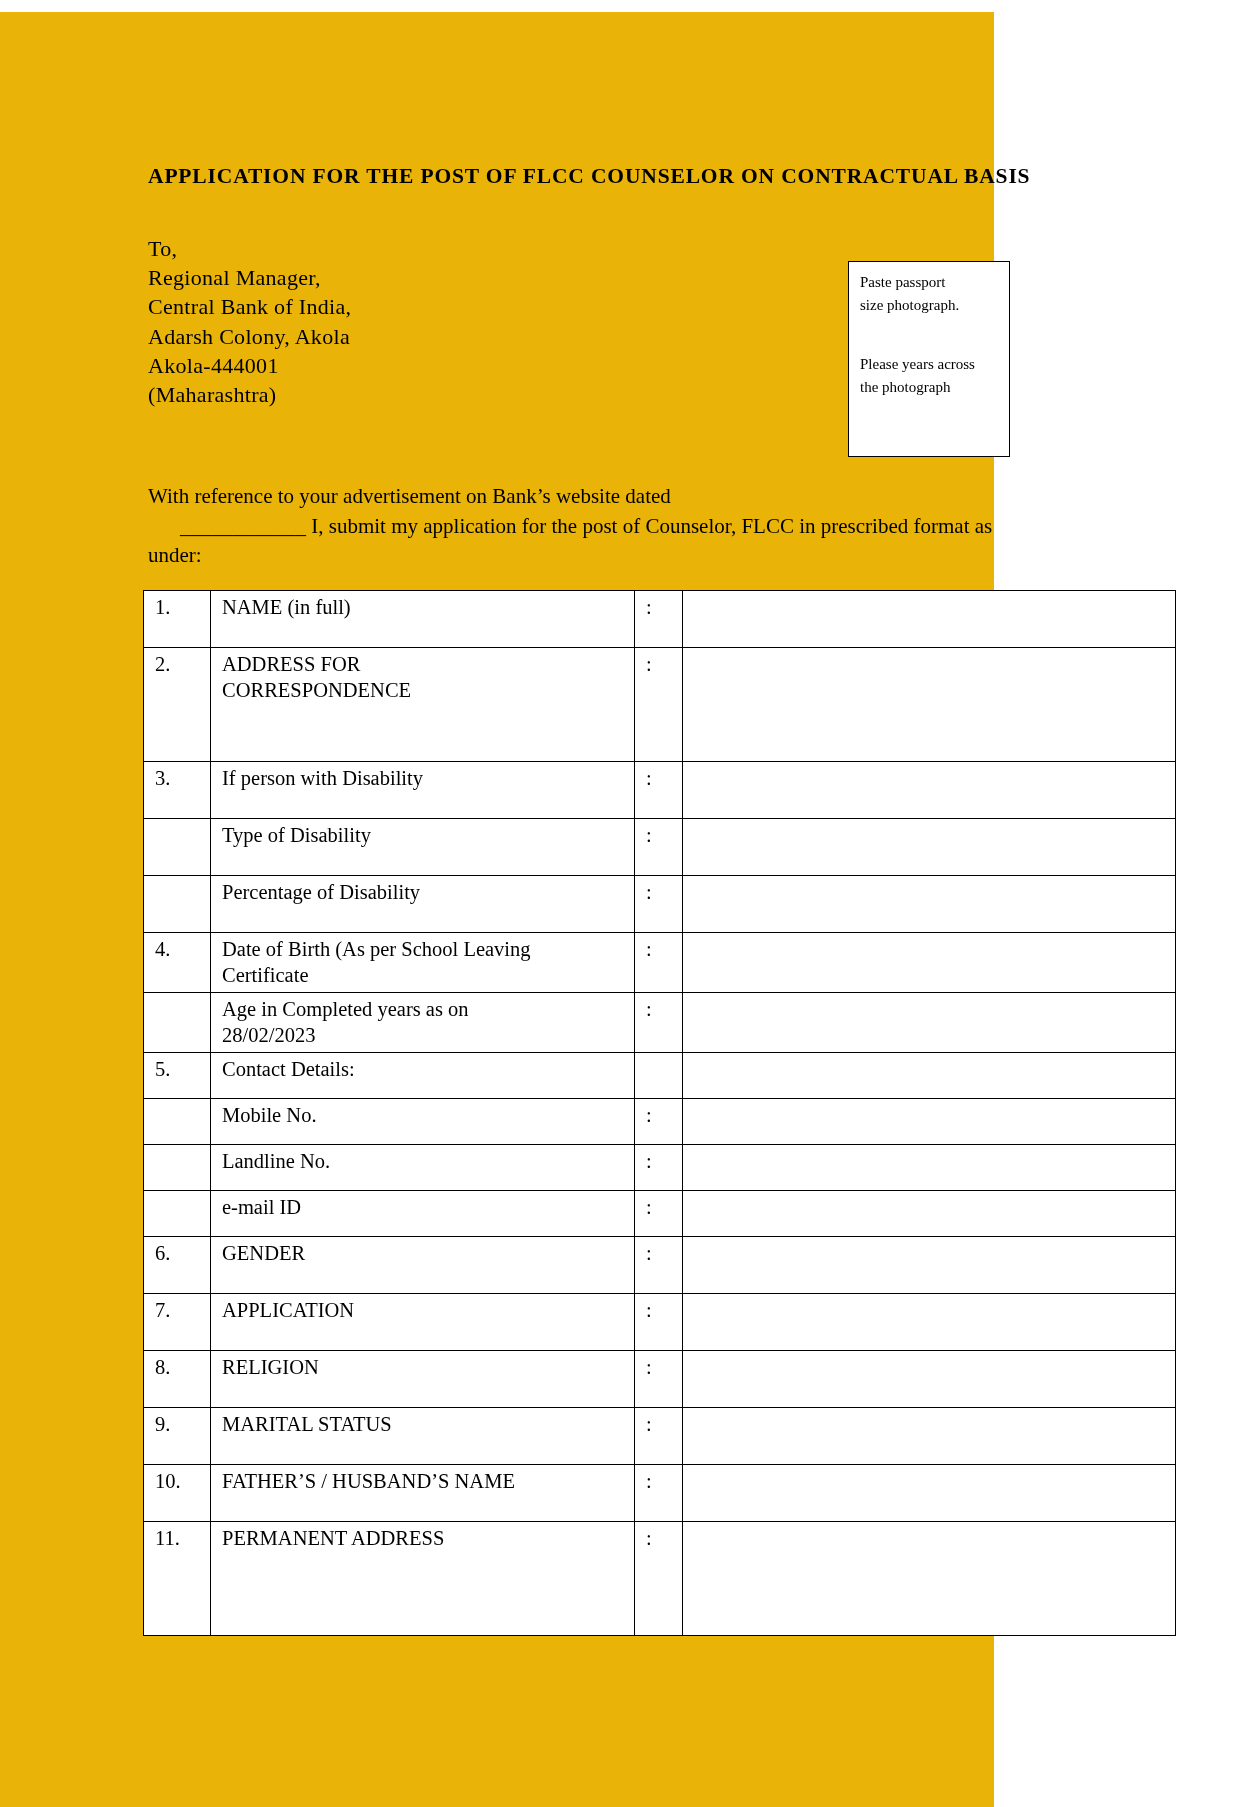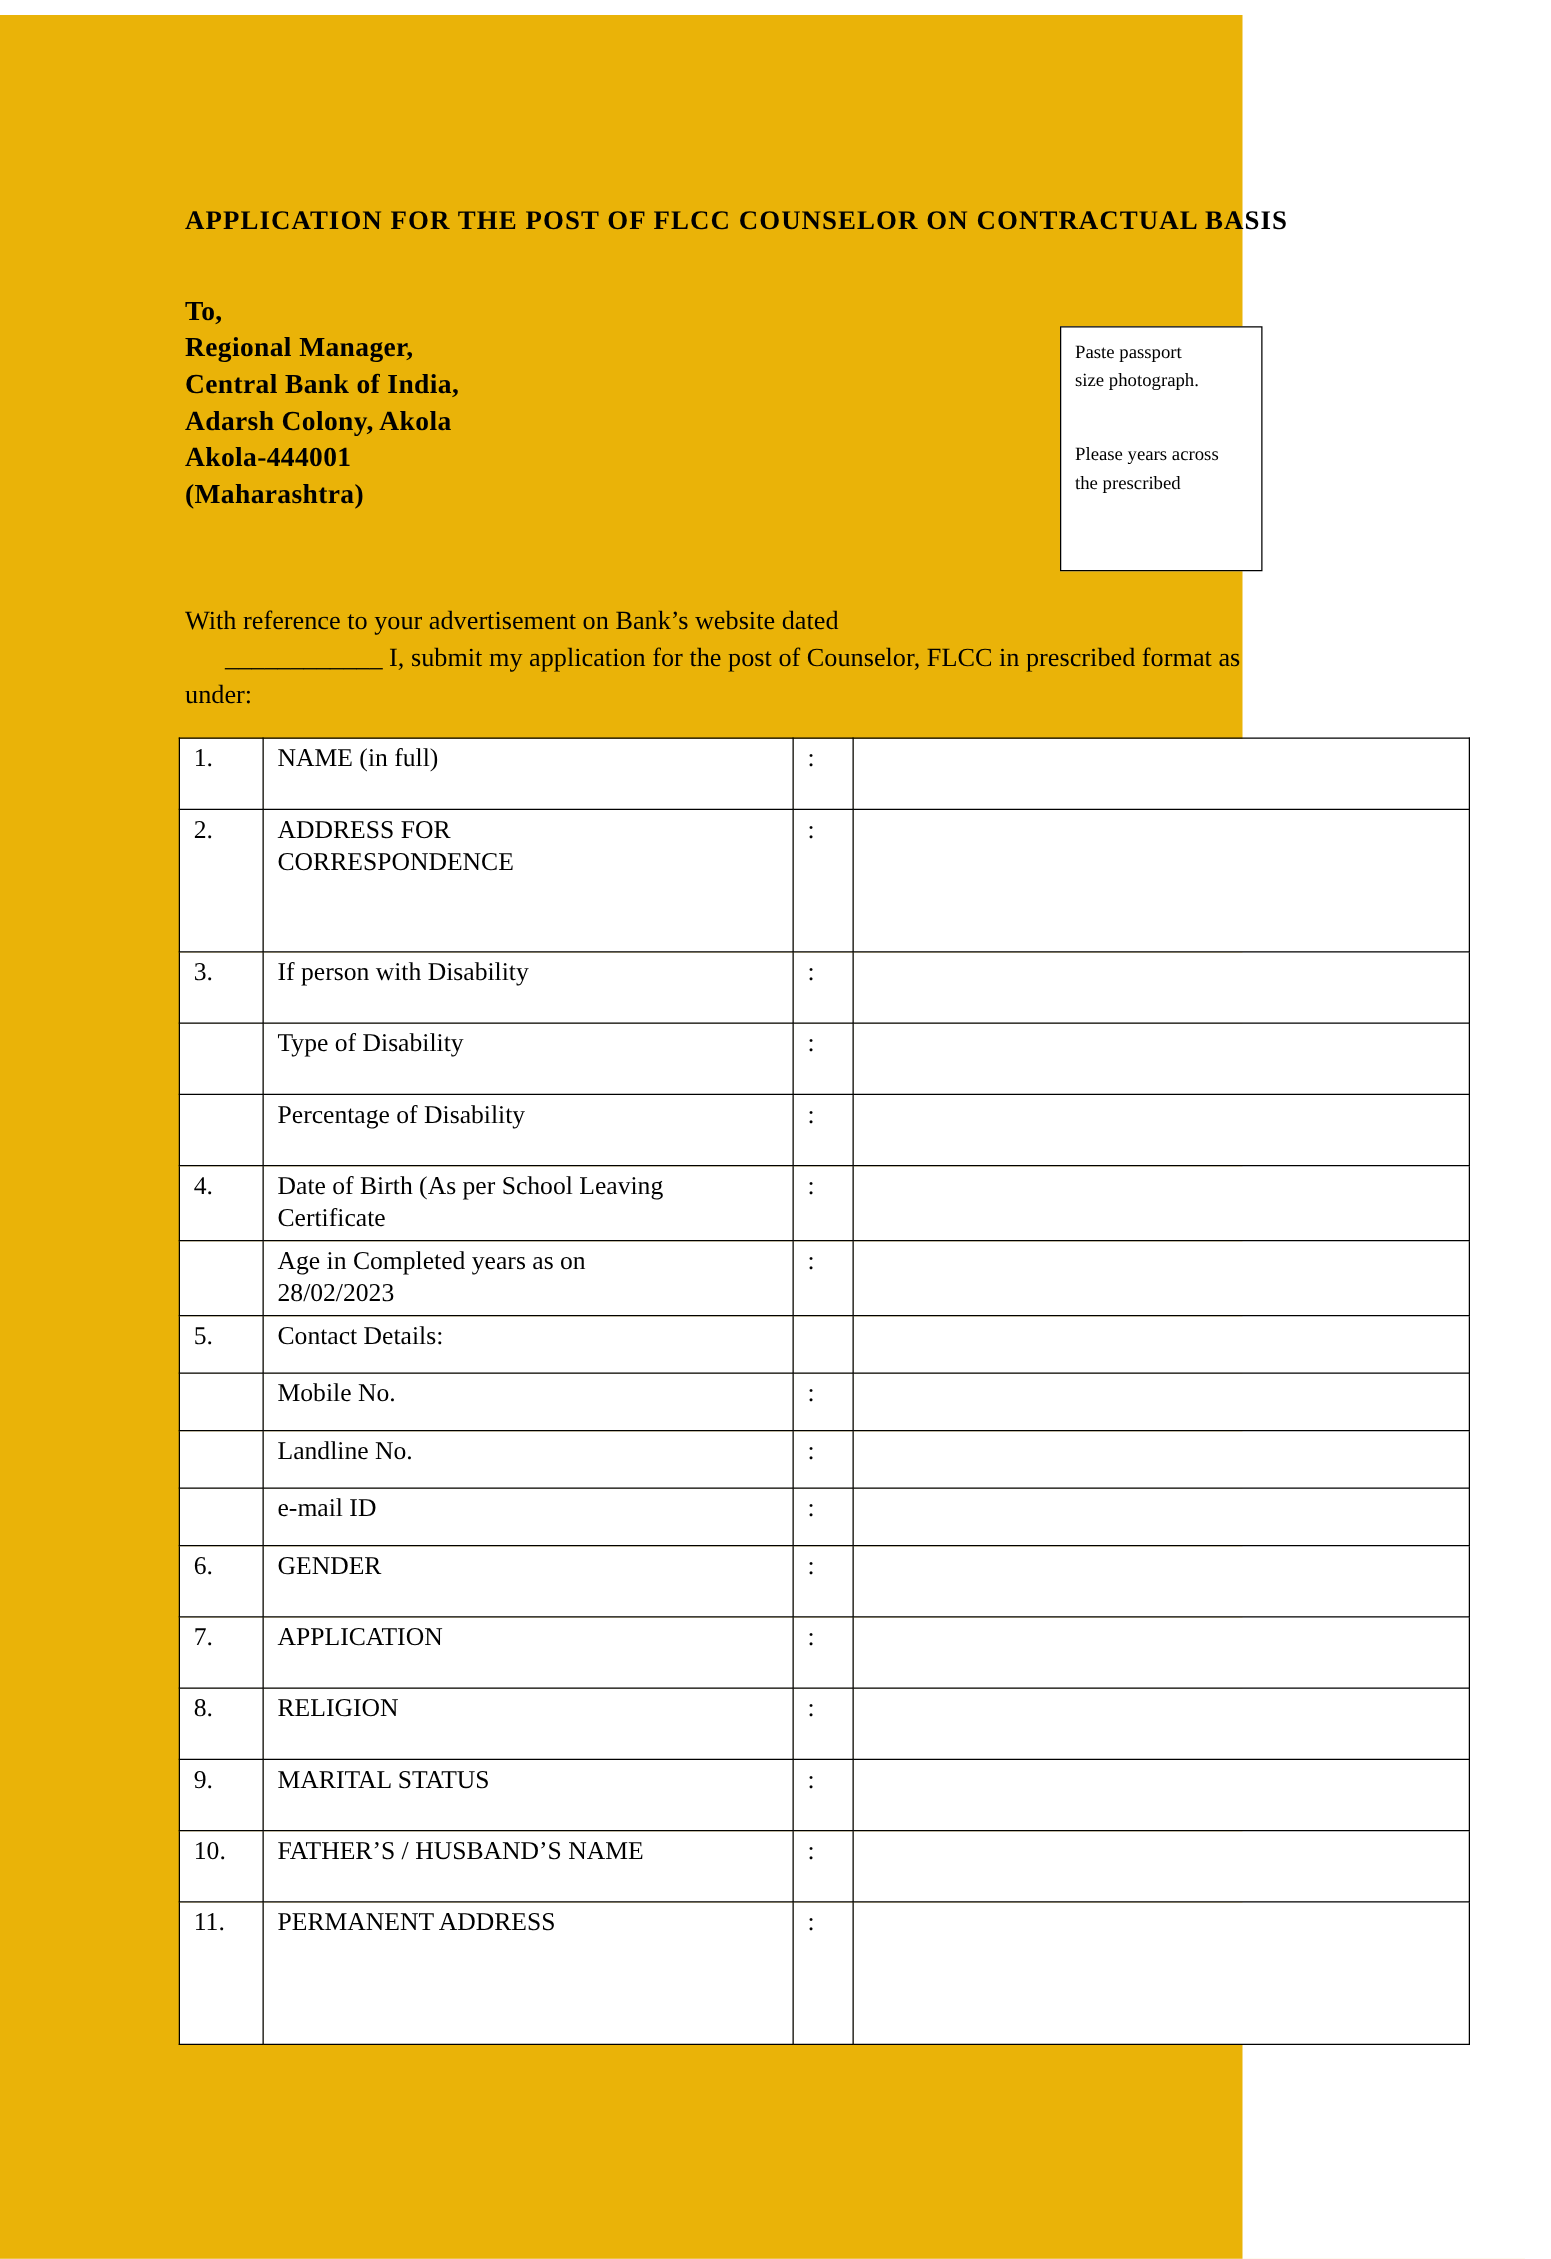--- a/index.html
+++ b/index.html
@@ -36,21 +36,21 @@
     line-height: 1.2;
     white-space: nowrap;
   }
 
   
   .addressee {
     position: absolute;
     left: 148px;
     top: 222px;
     font-size: 22px;
-    font-weight: bold;
+    font-weight: normal;
     line-height: 29.2px;
     letter-spacing: 0.3px;
   }
   .addressee div { white-space: nowrap; }
 
   
   .photo-box {
     position: absolute;
     left: 848px;
     top: 249px;
@@ -126,21 +126,21 @@
     <div>(Maharashtra)</div>
   </div>
 
   <div class="photo-box">
     <div class="ptext first">
       <div>Paste passport</div>
       <div>size photograph.</div>
     </div>
     <div class="ptext second">
       <div>Please years across</div>
-      <div>the prescribed</div>
+      <div>the photograph</div>
     </div>
   </div>
 
   <div class="reference">
     <div>With reference to your advertisement on Bank’s website dated</div>
     <div><span class="blankline">____________</span><span> I, submit my application for the post of Counselor, FLCC in prescribed format as</span></div>
     <div>under:</div>
   </div>
 
   <table class="form-table">

